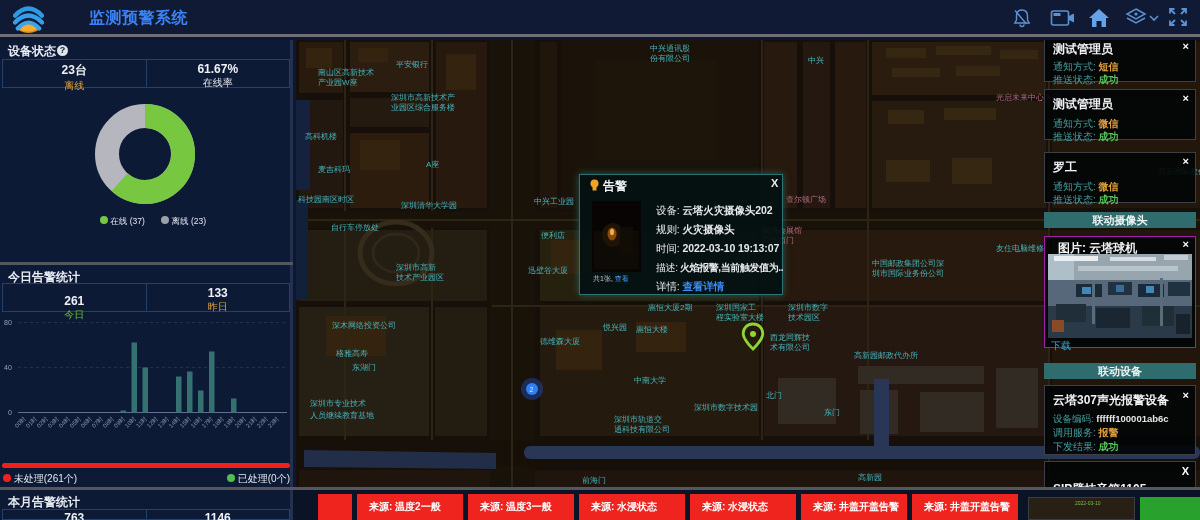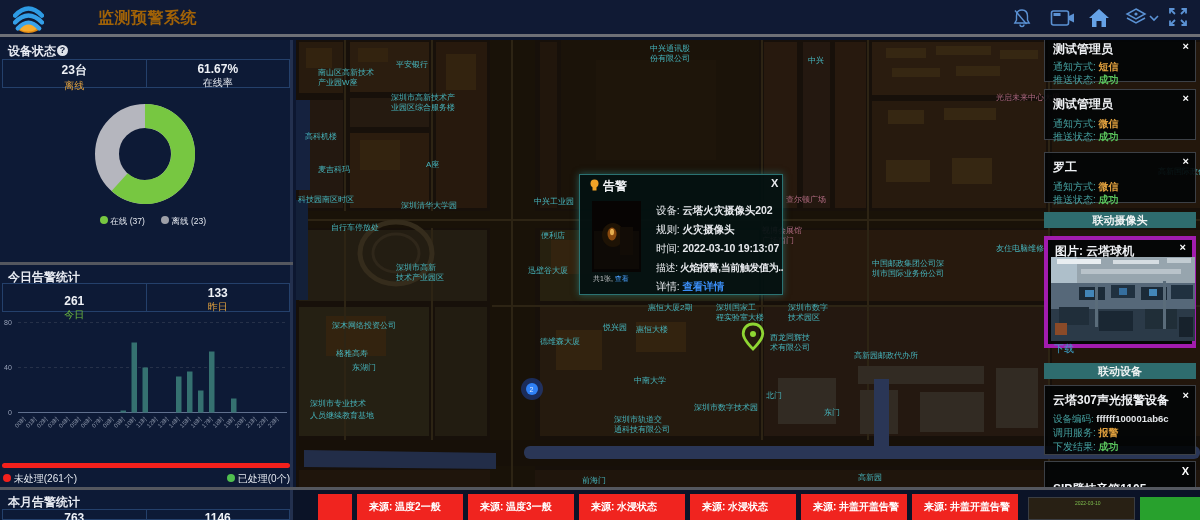--- a/index.html
+++ b/index.html
@@ -12,21 +12,21 @@
 <div class="abs" style="left:0;top:0;width:1200px;height:37px;background:#101a34;border-bottom:3px solid #6e7076;"></div>
 
 <svg class="abs" style="left:13px;top:3px;" width="31" height="30" viewBox="0 0 31 30">
   <ellipse cx="15.5" cy="24.5" rx="11" ry="5.4" fill="#e08912"></ellipse>
   <ellipse cx="15" cy="24" rx="9.5" ry="4.6" fill="#f8ab2c"></ellipse>
   <path d="M2.2,12.5 Q15.5,-1.5 28.8,12.5" stroke="#2d9be4" stroke-width="4.6" fill="none" stroke-linecap="round"></path>
   <path d="M2,19.5 Q15.5,5.5 29,19.5" stroke="#339fe8" stroke-width="4.4" fill="none" stroke-linecap="round"></path>
   <path d="M4.7,25.5 Q15.5,13.5 26.3,25.5" stroke="#39a3ec" stroke-width="4.2" fill="none" stroke-linecap="round"></path>
 </svg>
 
-<div class="abs" style="left:98px;top:8px;font-size:16px;font-weight:bold;color:#a16207;letter-spacing:0.5px;">监测预警系统</div>
+<div class="abs" style="left:89px;top:8px;font-size:16px;font-weight:bold;color:#3b82f6;letter-spacing:0.5px;">监测预警系统</div>
 
 <svg class="abs" style="left:1012px;top:8px;" width="20" height="20" viewBox="0 0 20 20">
   <path d="M10,2 C6.5,2 4.5,4.5 4.5,8 L4.5,12 L2.8,15 L17.2,15 L15.5,12 L15.5,8 C15.5,4.5 13.5,2 10,2 Z" fill="none" stroke="#5b92d4" stroke-width="1.4"></path>
   <path d="M8,16.5 a2,2 0 0 0 4,0" fill="none" stroke="#5b92d4" stroke-width="1.4"></path>
   <line x1="3" y1="2.5" x2="14.5" y2="16" stroke="#5b92d4" stroke-width="1.4"></line>
 </svg>
 
 <svg class="abs" style="left:1050px;top:8px;" width="26" height="20" viewBox="0 0 26 20">
   <rect x="1.5" y="3" width="17" height="14" rx="2" fill="none" stroke="#5b92d4" stroke-width="1.6"></rect>
   <rect x="3.5" y="5" width="7" height="3" fill="#5b92d4"></rect>
@@ -412,21 +412,21 @@
 
 <div class="abs" style="left:1044px;top:152px;width:152px;height:51px;background:rgba(2,4,6,0.9);border:1px solid #3c4046;padding:6px 8px;">
   <div style="font-size:12px;font-weight:bold;color:#f0f2f5;">罗工</div>
   <div style="font-size:10px;color:#45a0a0;margin-top:4px;line-height:13px;">通知方式: <span style="color:#e0a03e;font-weight:bold;">微信</span></div>
   <div style="font-size:10px;color:#45a0a0;line-height:13px;">推送状态: <span style="color:#58c05a;font-weight:bold;">成功</span></div>
   <div style="position:absolute;right:6px;top:2px;font-size:11px;font-weight:bold;color:#fff;">×</div>
 </div>
 
 <div class="abs" style="left:1044px;top:212px;width:152px;height:16px;background:#2e6c6e;text-align:center;font-size:11px;font-weight:bold;color:#eef2f2;line-height:16px;">联动摄像头</div>
 
-<div class="abs" style="left:1044px;top:236px;width:152px;height:112px;background:rgba(2,4,6,0.9);border:4px solid #a21caf;padding:3px 7px;">
+<div class="abs" style="left:1044px;top:236px;width:152px;height:112px;background:rgba(2,4,6,0.9);border:1px solid #a21caf;padding:3px 13px;">
   <div style="font-size:12px;font-weight:bold;color:#f0f2f5;">图片: 云塔球机</div>
   <div style="position:absolute;right:6px;top:1px;font-size:11px;font-weight:bold;color:#fff;">×</div>
 
   <svg style="position:absolute;left:3px;top:17px;" width="144" height="84" viewBox="0 0 144 84">
     <rect width="144" height="84" fill="#46586a"></rect>
     <rect x="0" y="0" width="144" height="26" fill="#97a5ae"></rect>
     <rect x="0" y="0" width="26" height="44" fill="#aebfca"></rect>
     <rect x="6" y="2" width="44" height="5" fill="#e9eef1"></rect>
     <rect x="62" y="3" width="46" height="4" fill="#d6dde2"></rect>
     <rect x="116" y="1" width="24" height="5" fill="#c2ccd2"></rect>

